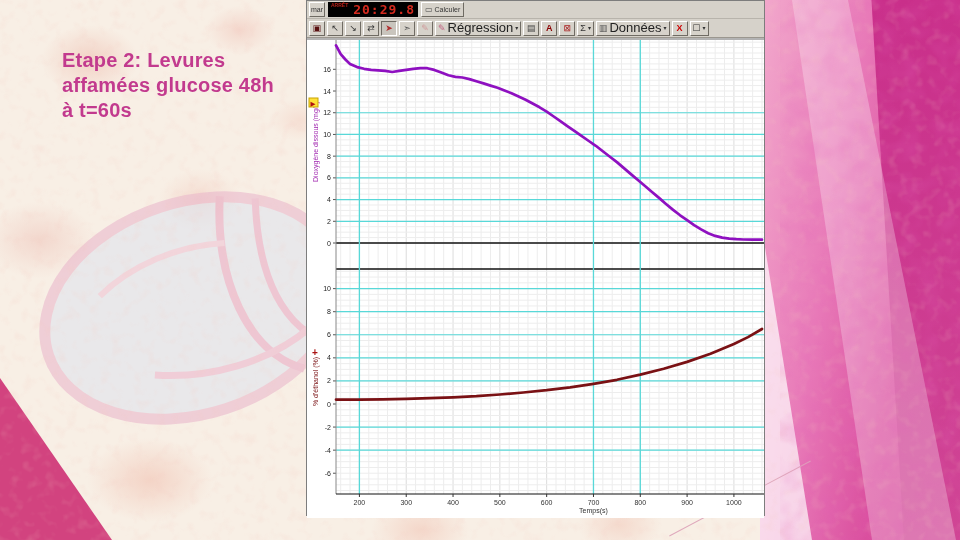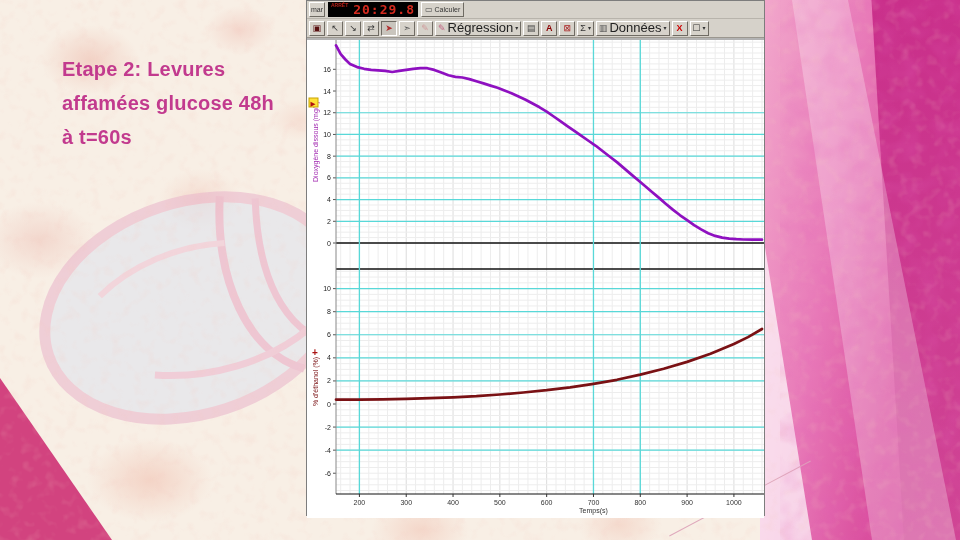--- a/index.html
+++ b/index.html
@@ -32,21 +32,21 @@
   .light-wedge{position:absolute;left:760px;top:0;width:200px;height:540px;
     background:rgba(255,255,255,.70);
     clip-path:polygon(0 40%,26% 100%,0 100%);}
   .diag-line{position:absolute;left:660px;top:498px;width:160px;height:1px;
     background:#dfa8bc;transform:rotate(-28deg);}
   .speckle{position:absolute;left:0;top:0;pointer-events:none;}
 
   
   .slide-title{position:absolute;left:62px;top:48px;font-size:20px;line-height:25px;
     font-weight:bold;letter-spacing:.2px;}
-  .slide-title span{display:block;margin-top:9px;}
+  .slide-title span{display:block;}
 
   
   .window{position:absolute;left:306px;top:0;width:459px;height:516px;background:#ffffff;
     border:1px solid #7d7d7d;box-sizing:border-box;}
   .topbar{height:18px;background:#d6d2ca;display:flex;align-items:stretch;gap:3px;
     padding:1px 2px;box-sizing:border-box;border-bottom:1px solid #b8b4ac;}
   .btn3d{background:#d6d2ca;border:1px solid;border-color:#ffffff #6f6b63 #6f6b63 #ffffff;
     font-size:7px;color:#333;display:flex;align-items:center;gap:2px;padding:0 3px;}
   #btn-mar{width:16px;justify-content:center;overflow:hidden;}
   .lcd{width:90px;background:#000;color:#d42a1e;display:flex;align-items:flex-end;

